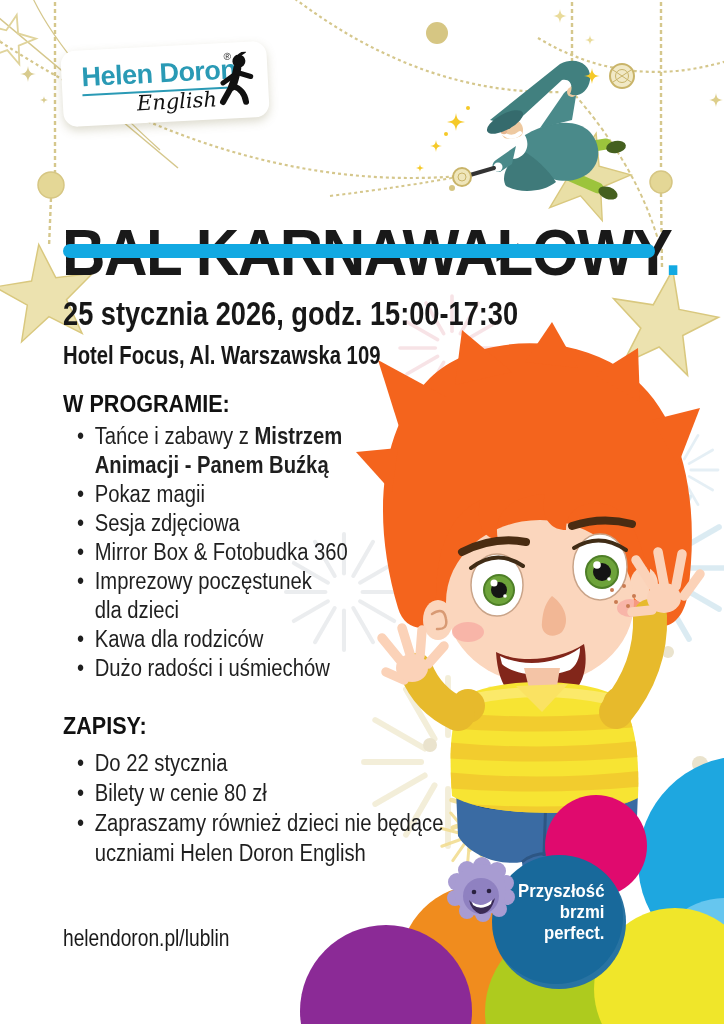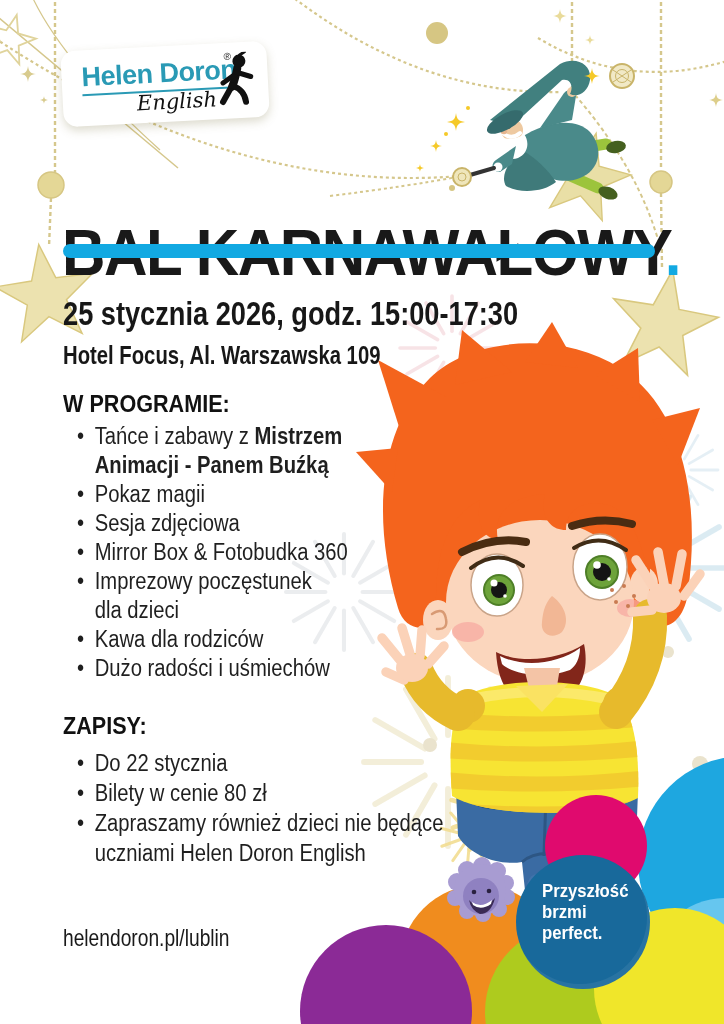--- a/index.html
+++ b/index.html
@@ -46,23 +46,23 @@
   
   .circles{position:absolute;inset:0;z-index:30;pointer-events:none;}
   .circle{position:absolute;border-radius:50%;}
   .c-blue{left:638px;top:756px;width:212px;height:212px;background:var(--circle-blue,#1ea7e0);}
   .c-lightblue{left:650px;top:898px;width:150px;height:150px;background:#66c6ef;}
   .c-magenta{left:545px;top:795px;width:102px;height:102px;background:var(--circle-magenta,#e00a6e);}
   .c-orange{left:400px;top:885px;width:160px;height:160px;background:var(--circle-orange,#f08c1e);}
   .c-purple{left:300px;top:925px;width:172px;height:172px;background:var(--circle-purple,#8b2a96);}
   .c-green{left:485px;top:924px;width:176px;height:176px;background:var(--circle-green,#aecb1e);}
   .c-yellow{left:594px;top:908px;width:162px;height:162px;background:var(--circle-yellow,#f0e62a);}
-  .badge{position:absolute;left:516px;top:855px;width:134px;height:134px;border-radius:50%;
+  .badge{position:absolute;left:492px;top:855px;width:134px;height:134px;border-radius:50%;
          background:var(--badge-blue,#18699b);z-index:32;
-         box-shadow:inset -3px -5px 0 rgba(255,255,255,.07);}
+         box-shadow:inset -3px -5px 0 rgba(255,255,255,.07);text-align:right;}
   .badge-text{position:absolute;left:26px;top:25px;color:#fff;font-size:19px;font-weight:700;
               line-height:21px;transform:scaleX(.88);transform-origin:left top;}
   .pompom{position:absolute;left:437px;top:854px;z-index:40;}
 </style>
 </head>
 <body>
 
 <div class="poster">
 
   <svg class="scene" viewBox="0 0 724 1024" aria-hidden="true">

